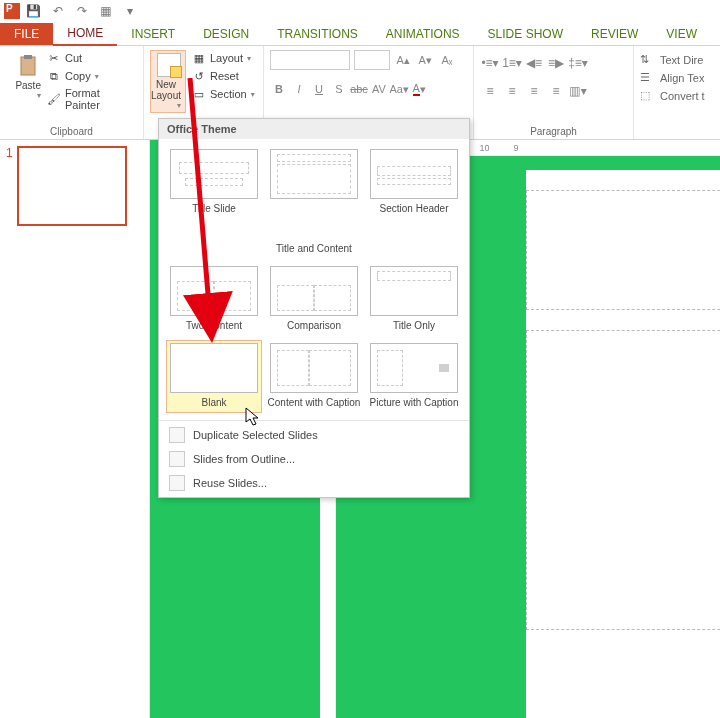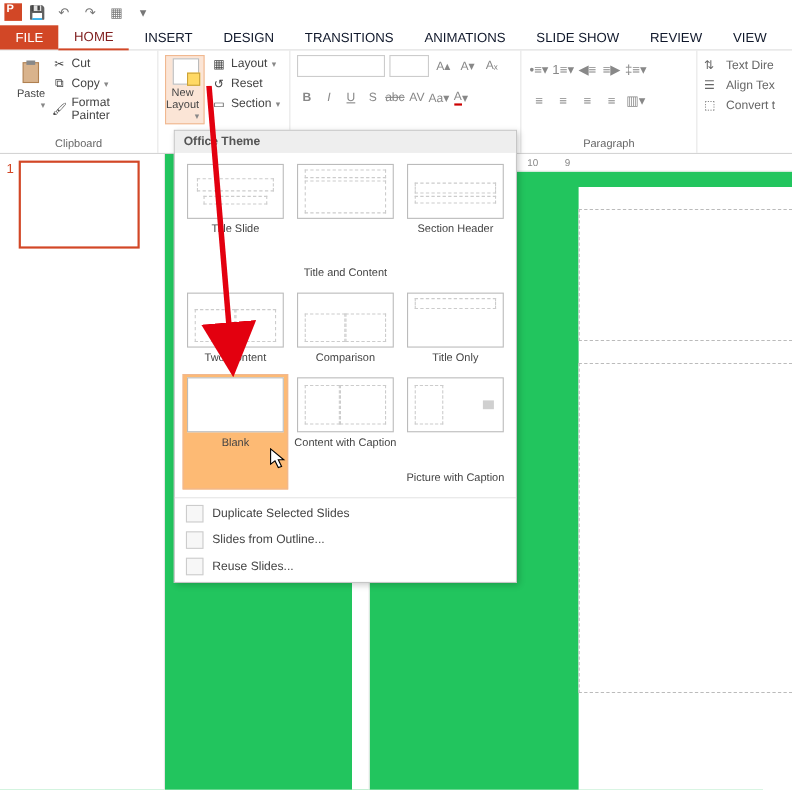--- a/index.html
+++ b/index.html
@@ -6,21 +6,21 @@
 body { background: #fff; width: 720px; height: 718px; overflow: hidden; position: relative; }
 
 
 .titlebar { height: 22px; background: #fff; display: flex; align-items: center; padding: 0 4px; gap: 4px; }
 .titlebar .qat-btn { width: 20px; height: 20px; display: flex; align-items: center; justify-content: center; color: #777; font-size: 12px; }
 .app-icon { width: 16px; height: 16px; background: #d24726; position: relative; }
 .app-icon::after { content: "P"; color: #fff; font-size: 10px; font-weight: bold; position: absolute; left: 2px; top: 0; }
 
 
 .ribbon-tabs { height: 24px; display: flex; align-items: flex-end; border-bottom: 1px solid #d4d4d4; }
-.tab { padding: 4px 14px; font-size: 12px; color: #0f172a; cursor: pointer; }
+.tab { padding: 4px 14px; font-size: 12px; color: #4d7c0f; cursor: pointer; }
 .tab.file { background: #d24726; color: #fff; padding: 4px 14px; }
 .tab.active { color: #7f1d1d; border-bottom: 2px solid #d24726; margin-bottom: -1px; }
 
 
 .ribbon { height: 94px; background: #fff; border-bottom: 1px solid #d4d4d4; display: flex; position: relative; }
 .group { border-right: 1px solid #e5e5e5; padding: 4px 6px 2px 6px; display: flex; flex-direction: column; height: 100%; }
 .group-body { flex: 1; display: flex; align-items: flex-start; gap: 4px; }
 .group-label { font-size: 10px; color: #666; text-align: center; padding-top: 2px; position: relative; }
 .bigbtn { width: 36px; display: flex; flex-direction: column; align-items: flex-end; justify-content: flex-start; font-size: 10px; color: #444; padding-top: 4px; }
 .bigbtn .ico { width: 24px; height: 24px; margin-bottom: 2px; }
@@ -52,21 +52,21 @@
 .ruler-v { position: absolute; left: 170px; top: 16px; bottom: 0; width: 16px; background: #fff; font-size: 9px; color: #888; border-right: 1px solid #eee; display: flex; flex-direction: column; align-items: center; }
 .ruler-v span { margin-top: 36px; }
 .canvas { position: absolute; top: 30px; left: 376px; right: -100px; bottom: -100px; background: #fff; }
 .slideshape { position: absolute; border: 1px dashed #bbb; background: #fff; }
 
 
 .gallery { position: absolute; top: 118px; left: 158px; width: 312px; background: #fff; border: 1px solid #c6c6c6; box-shadow: 2px 2px 6px rgba(0,0,0,0.2); z-index: 50; }
 .gallery-head { background: #eee; font-size: 11px; font-weight: bold; color: #555; padding: 4px 8px; }
 .gallery-grid { display: grid; grid-template-columns: repeat(3, 1fr); gap: 6px 6px; padding: 8px; }
 .layout-item { display: flex; flex-direction: column; align-items: center; font-size: 10px; color: #444; padding: 2px 0 4px 0; cursor: pointer; }
-.layout-item.hover { background: #fdba74; border: 1px solid #f0b890; margin: -1px; }
+.layout-item.hover { background: #fef9c3; border: 1px solid #f0b890; margin: -1px; }
 .layout-thumb { width: 88px; height: 50px; border: 1px solid #bbb; background: #fff; position: relative; margin-bottom: 4px; }
 .lt-title .layout-thumb::before { content: ""; position: absolute; left: 8px; right: 8px; top: 12px; height: 10px; border: 1px dashed #ccc; }
 .lt-title .layout-thumb::after { content: ""; position: absolute; left: 14px; right: 14px; top: 28px; height: 6px; border: 1px dashed #ccc; }
 .lt-titlecontent .layout-thumb::before { content: ""; position: absolute; left: 6px; right: 6px; top: 4px; height: 6px; border: 1px dashed #ccc; }
 .lt-titlecontent .layout-thumb::after { content: ""; position: absolute; left: 6px; right: 6px; top: 14px; bottom: 4px; border: 1px dashed #ccc; }
 .lt-section .layout-thumb::before { content: ""; position: absolute; left: 6px; right: 6px; top: 16px; height: 8px; border: 1px dashed #ccc; }
 .lt-section .layout-thumb::after { content: ""; position: absolute; left: 6px; right: 6px; top: 28px; height: 5px; border: 1px dashed #ccc; }
 .lt-two .layout-thumb::before { content: ""; position: absolute; left: 6px; top: 14px; width: 35px; bottom: 4px; border: 1px dashed #ccc; }
 .lt-two .layout-thumb::after { content: ""; position: absolute; right: 6px; top: 14px; width: 35px; bottom: 4px; border: 1px dashed #ccc; }
 .lt-comp .layout-thumb::before { content: ""; position: absolute; left: 6px; top: 18px; width: 35px; bottom: 4px; border: 1px dashed #ccc; }
@@ -302,21 +302,21 @@
       <div class="layout-item  hover">
         <div class="layout-thumb"></div>
         <div style="text-align: center; line-height: 11px;">Blank</div>
       </div>
       <div class="layout-item lt-cwc">
         <div class="layout-thumb"></div>
         <div style="text-align: center; line-height: 11px;">Content with Caption</div>
       </div>
       <div class="layout-item lt-pwc">
         <div class="layout-thumb"></div>
-        <div style="text-align: left; line-height: 11px; margin-top: 32px;">Picture with Caption</div>
+        <div style="text-align: left; line-height: 11px;">Picture with Caption</div>
       </div>
     </div>
   <div class="gallery-footer">
     <div class="mitem">
         <span class="ico"></span>
         <span>Duplicate Selected Slides</span>
       </div>
     <div class="mitem">
         <span class="ico"></span>
         <span>Slides from Outline...</span>

